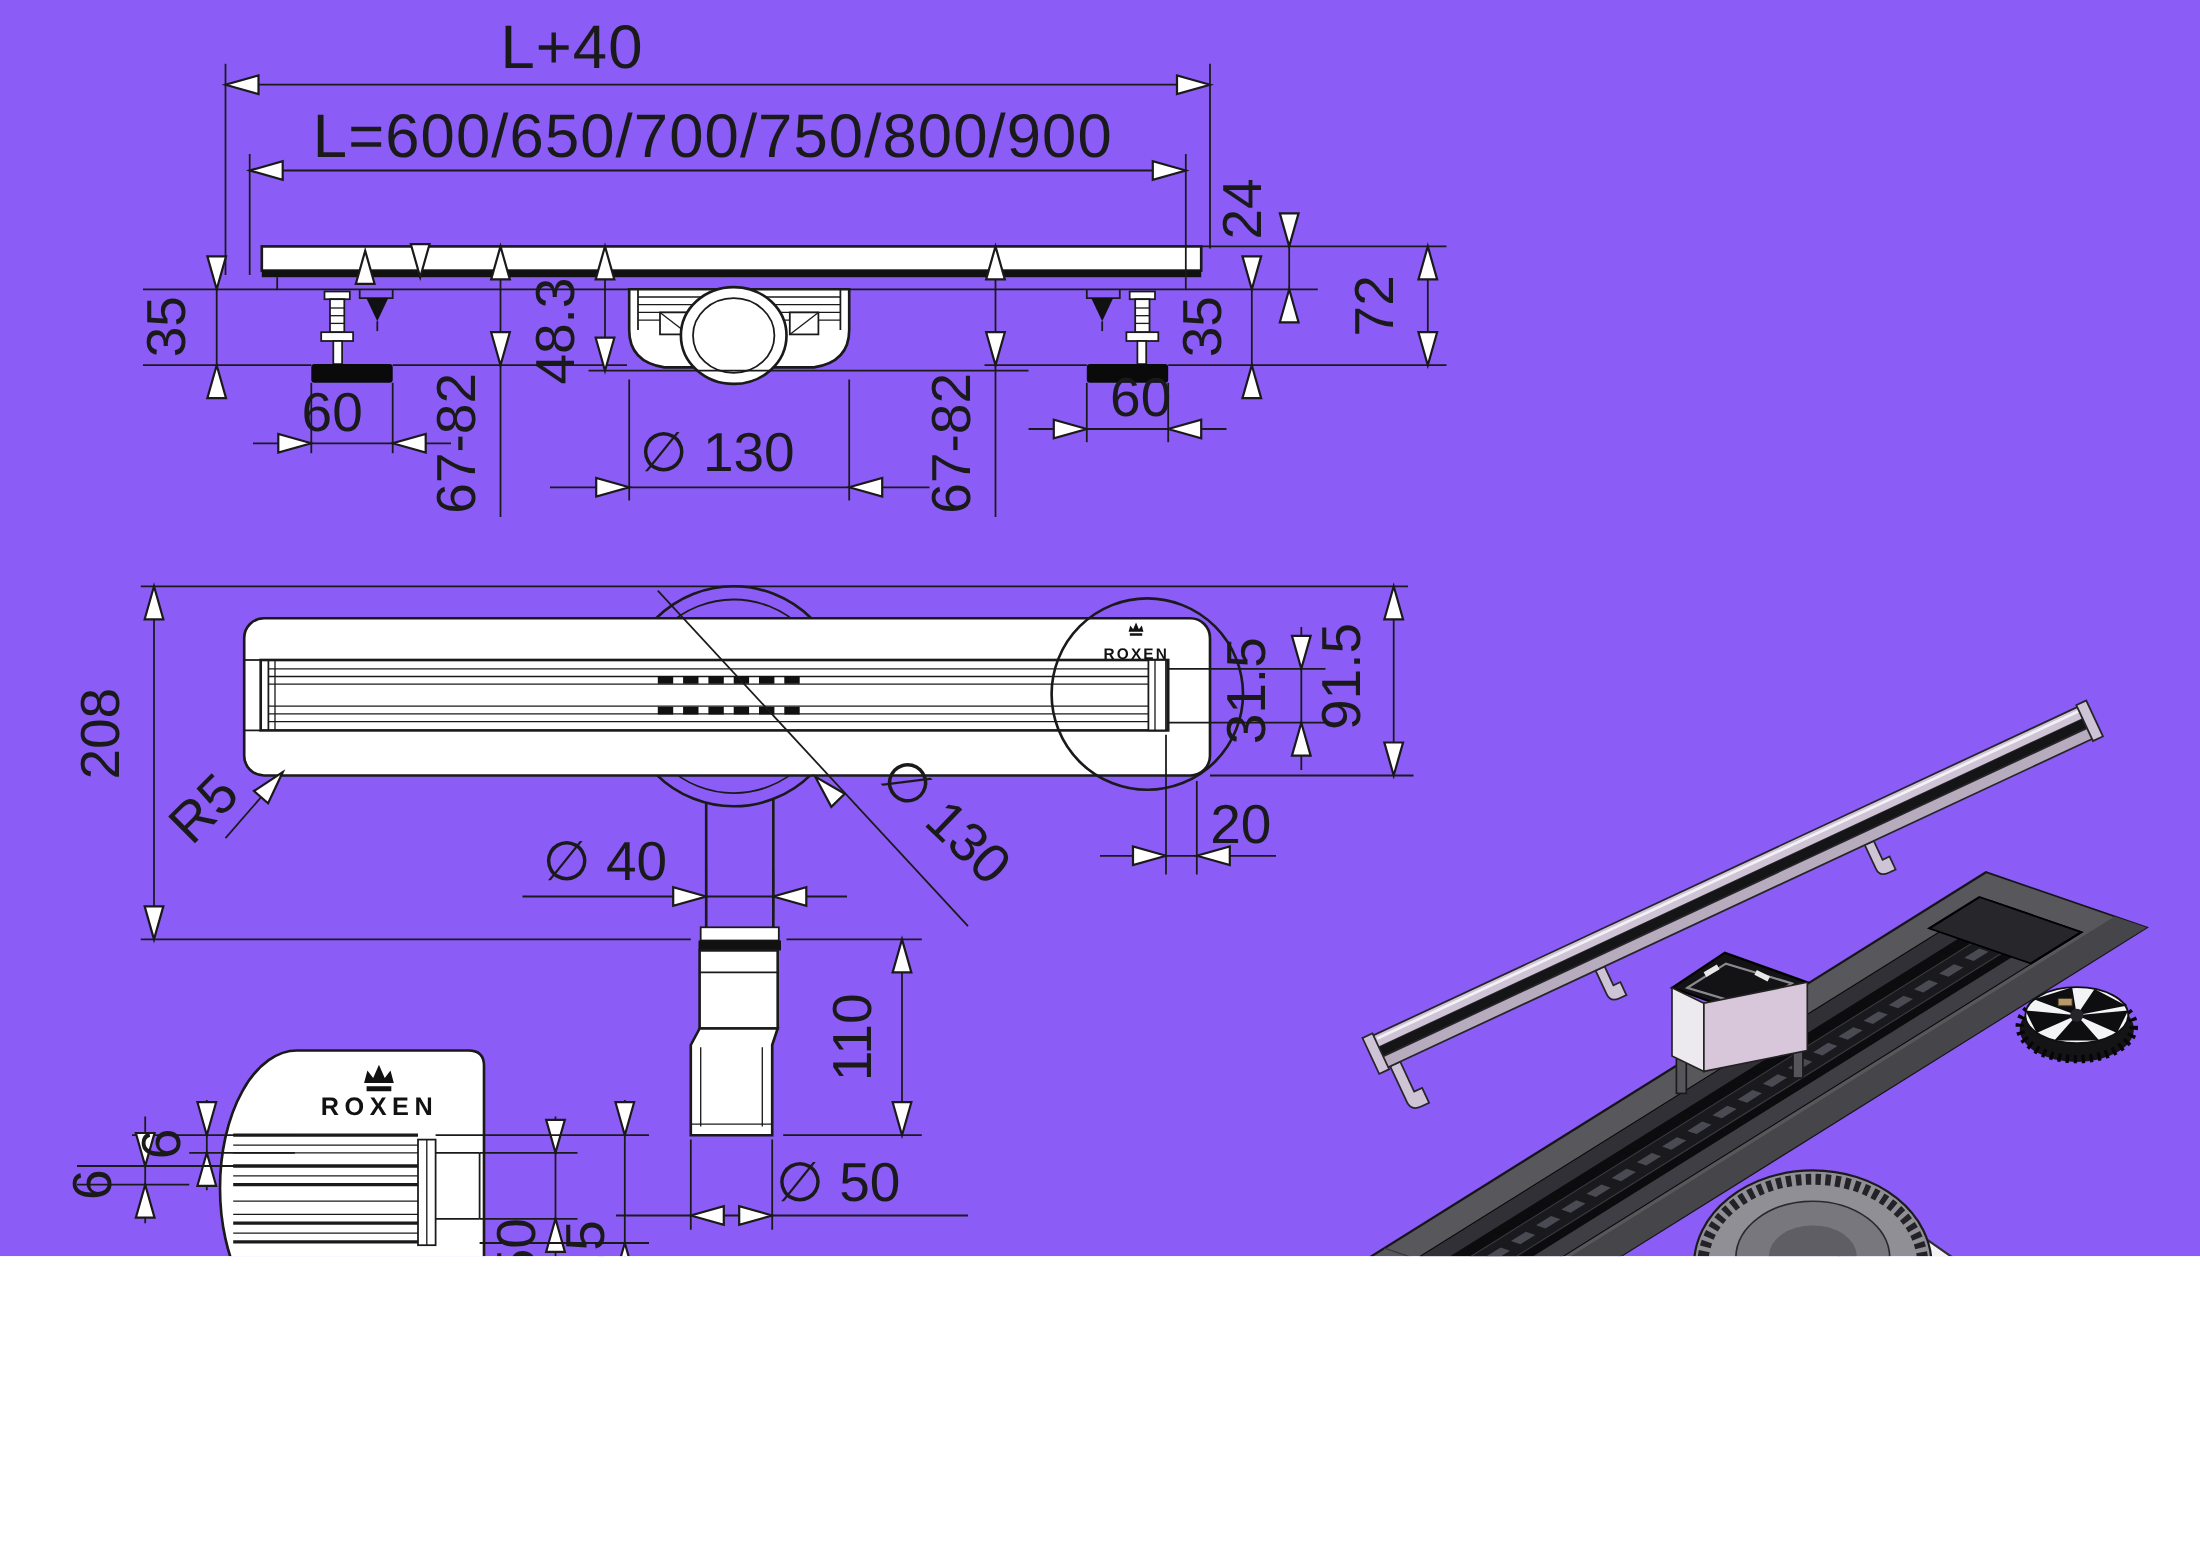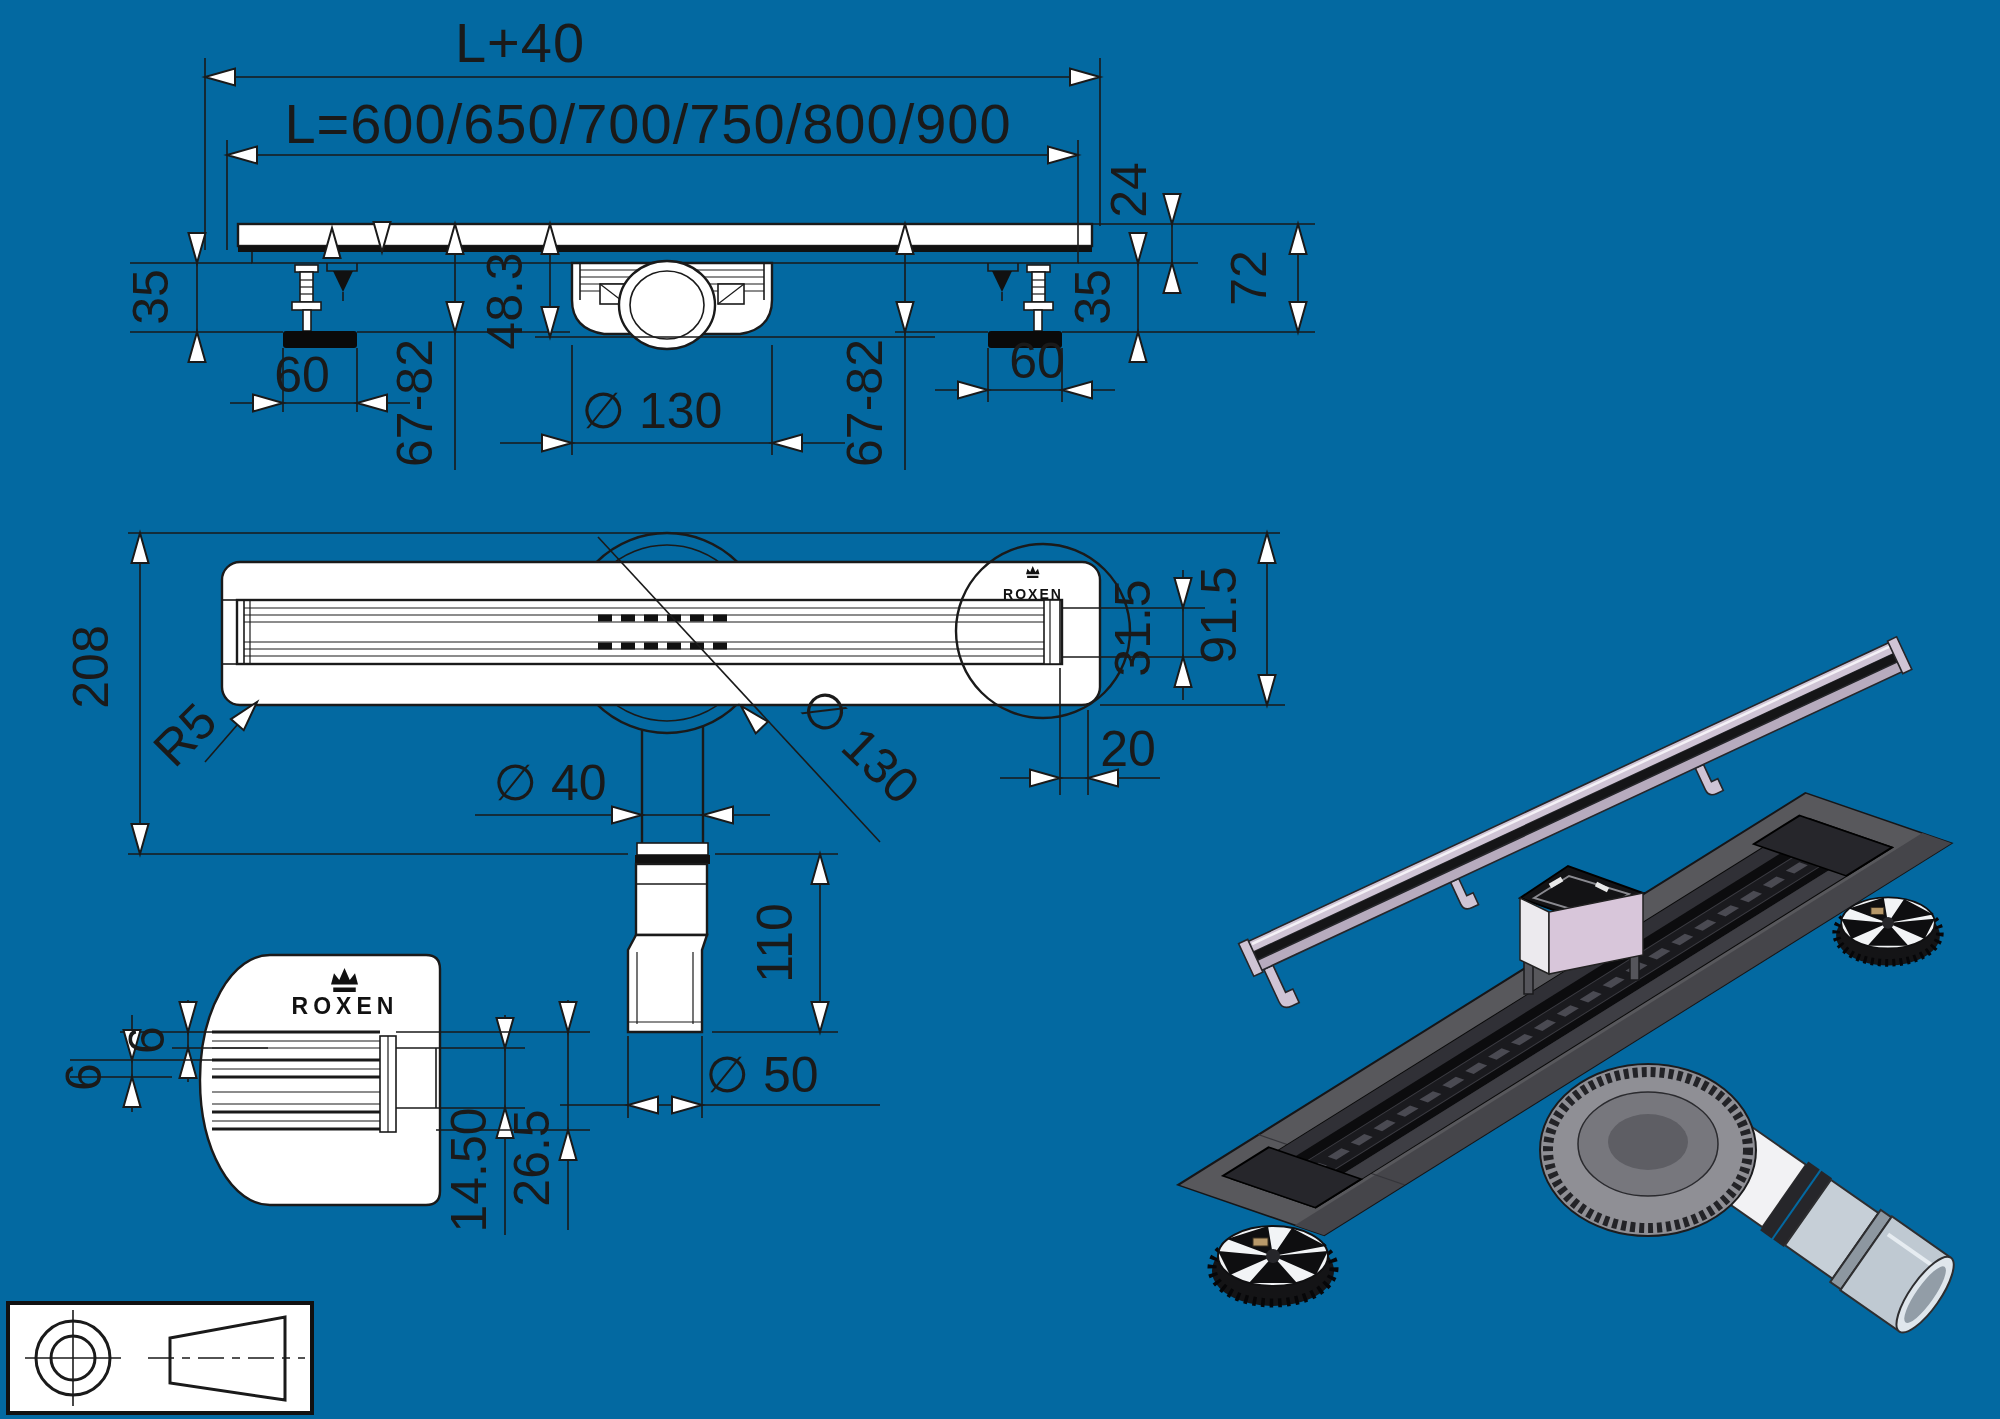--- a/index.html
+++ b/index.html
@@ -1,16 +1,16 @@
 <!DOCTYPE html>
 <html><head>
 <meta charset="utf-8">
 <style>
   html,body{margin:0;padding:0;background:#fff;}
-  .page{position:relative;width:2000px;height:1419px;background:#0369a1;overflow:hidden;
+  .page{position:relative;width:2000px;height:1142px;background:#8b5cf6;overflow:hidden;
         font-family:"Liberation Sans",sans-serif;}
   svg{position:absolute;left:0;top:0;}
   .ln{stroke:#1a1a1a;stroke-width:1.6;fill:none;}
   .ln2{stroke:#1a1a1a;stroke-width:2.4;fill:none;}
   .ln3{stroke:#1a1a1a;stroke-width:3;fill:none;}
   .thin{stroke:#1a1a1a;stroke-width:1.2;fill:none;}
   .w{fill:#ffffff;}
   .dim{font-family:"Liberation Sans",sans-serif;font-size:50px;fill:#1a1a1a;}
   .dimL{font-family:"Liberation Sans",sans-serif;font-size:56px;fill:#1a1a1a;letter-spacing:1px;}
   .brand{font-family:"Liberation Sans",sans-serif;font-weight:bold;fill:#111;}

